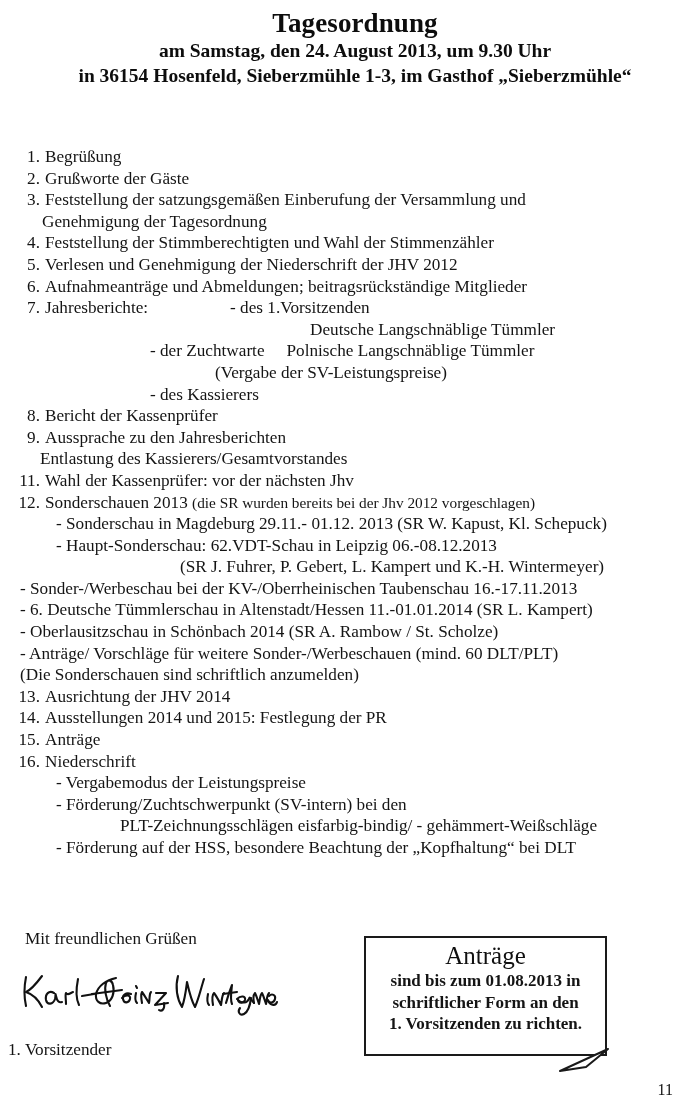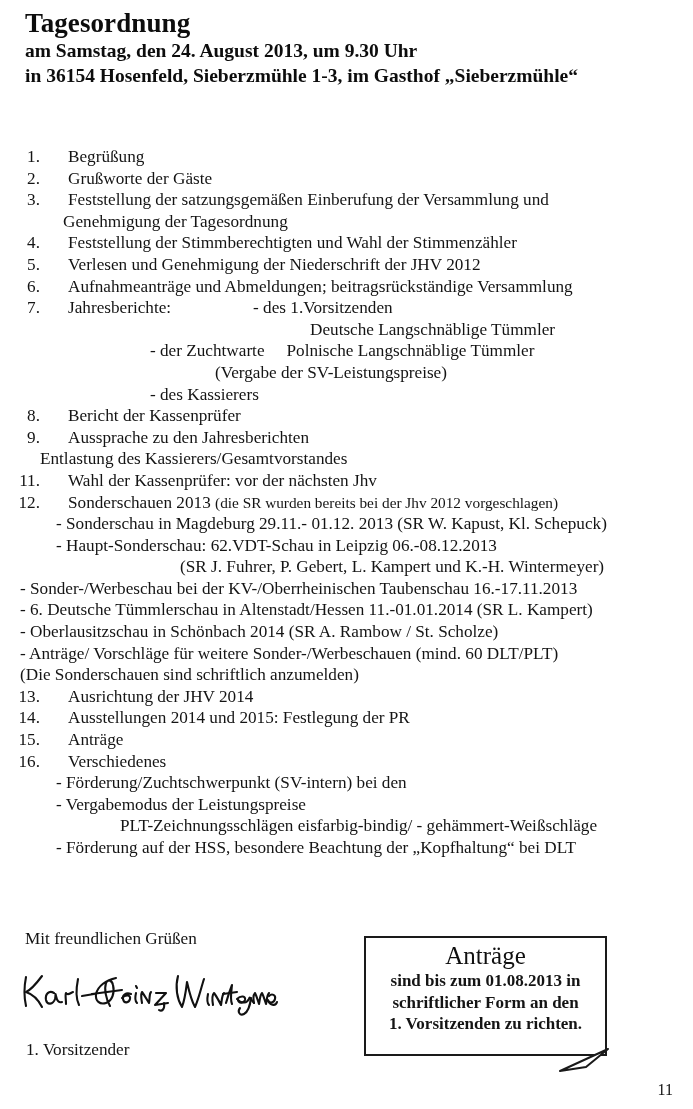--- a/index.html
+++ b/index.html
@@ -23,20 +23,21 @@
   .header {
     position: absolute;
     left: 25px;
     top: 8px;
     width: 660px;
   }
   .header .h-line {
     font-weight: bold;
     color: #0d0d0d;
     white-space: nowrap;
+    text-align: center;
   }
   .h1 { font-size: 27px; line-height: 30px; letter-spacing: 0.1px; }
   .h2 { font-size: 25px; line-height: 30px; letter-spacing: 0.1px; }
   .h3 { font-size: 19.5px; line-height: 25px; letter-spacing: 0px; }
   .h4 { font-size: 19.5px; line-height: 25px; letter-spacing: 0px; }
 
   
   .agenda {
     position: absolute;
     left: 0;
@@ -52,27 +53,27 @@
   }
   .item .num {
     position: absolute;
     left: 0;
     top: 0;
     width: 40px;
     text-align: right;
   }
   .item .txt {
     display: block;
-    margin-left: 68px;
+    margin-left: 45px;
   }
   .cont {
     font-size: 17.2px;
     line-height: 21.6px;
     color: #141414;
-    margin-left: 63px;
+    margin-left: 42px;
     white-space: nowrap;
   }
   .sub {
     font-size: 17.2px;
     line-height: 21.6px;
     color: #141414;
     white-space: nowrap;
   }
   .small {
     font-size: 15.3px;
@@ -101,21 +102,21 @@
   .sig-wrap {
     position: absolute;
     left: 18px;
     top: 965px;
     width: 260px;
     height: 52px;
   }
   .sig-wrap svg { display: block; }
   .role {
     position: absolute;
-    left: 26px;
+    left: 8px;
     top: 1039px;
     font-size: 17.2px;
     line-height: 21.6px;
     color: #141414;
   }
 
   
   .callout {
     position: absolute;
     left: 364px;
@@ -191,21 +192,21 @@
       <span class="txt">Feststellung der Stimmberechtigten und Wahl der Stimmenzähler</span>
     </div>
 
     <div class="item">
       <span class="num">5.</span>
       <span class="txt">Verlesen und Genehmigung der Niederschrift der JHV 2012</span>
     </div>
 
     <div class="item">
       <span class="num">6.</span>
-      <span class="txt">Aufnahmeanträge und Abmeldungen; beitragsrückständige Versammlung</span>
+      <span class="txt">Aufnahmeanträge und Abmeldungen; beitragsrückständige Mitglieder</span>
     </div>
 
     <div class="item">
       <span class="num">7.</span>
       <span class="txt"><span>Jahresberichte:</span><span class="gap-1"></span><span>- des 1.Vorsitzenden</span></span>
     </div>
     <div class="sub i-310">Deutsche Langschnäblige Tümmler</div>
     <div class="sub i-150">
       <span>- der Zuchtwarte</span><span class="gap-3"></span><span>Polnische Langschnäblige Tümmler</span>
     </div>
@@ -252,24 +253,24 @@
       <span class="txt">Ausstellungen 2014 und 2015: Festlegung der PR</span>
     </div>
 
     <div class="item">
       <span class="num">15.</span>
       <span class="txt">Anträge</span>
     </div>
 
     <div class="item">
       <span class="num">16.</span>
-      <span class="txt">Verschiedenes</span>
-    </div>
+      <span class="txt">Niederschrift</span>
+    </div>
+    <div class="sub i-56">- Vergabemodus der Leistungspreise</div>
     <div class="sub i-56">- Förderung/Zuchtschwerpunkt (SV-intern) bei den</div>
-    <div class="sub i-56">- Vergabemodus der Leistungspreise</div>
     <div class="sub" style="margin-left:120px;">PLT-Zeichnungsschlägen eisfarbig-bindig/ - gehämmert-Weißschläge</div>
     <div class="sub i-56">- Förderung auf der HSS, besondere Beachtung der „Kopfhaltung“ bei DLT</div>
 
   </div>
 
   <div class="closing">Mit freundlichen Grüßen</div>
 
   <div class="sig-wrap" title="Karl-Heinz Wintermeyer">
     <svg width="260" height="52" viewBox="0 0 260 52" fill="none" xmlns="http://www.w3.org/2000/svg">
       <g stroke="#111111" stroke-width="2.1" stroke-linecap="round" stroke-linejoin="round" fill="none">

